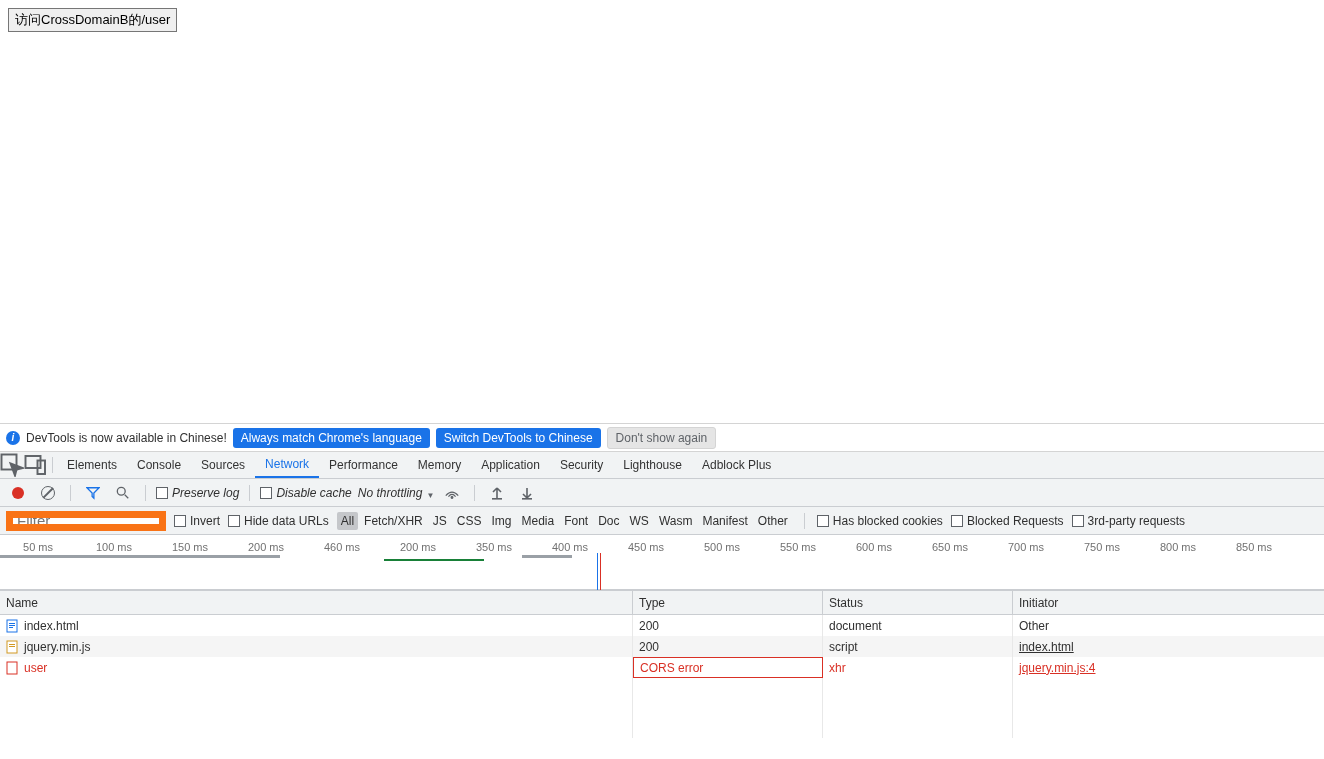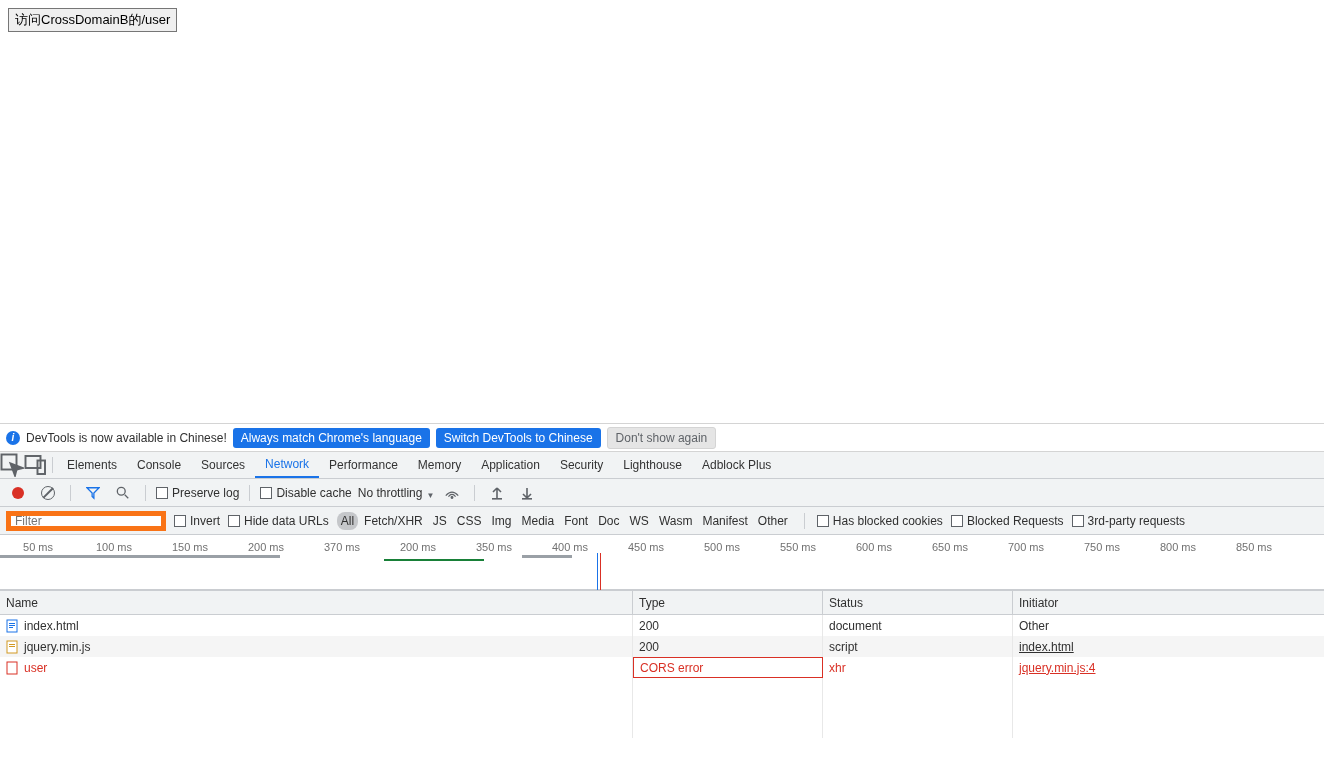--- a/index.html
+++ b/index.html
@@ -15,37 +15,37 @@
 .pill { padding: 3px 8px; border-radius: 3px; font-size: 12px; cursor: pointer; }
 .pill-primary { background: #1a73e8; color: #fff; }
 .pill-secondary { background: #e5e5e5; color: #5f6368; border: 1px solid #d4d4d4; }
 
 .tab-strip { display: flex; align-items: center; height: 27px; background: #f1f3f4; border-bottom: 1px solid #cacdd1; padding-left: 0; }
 .tool-icon { width: 24px; height: 26px; display: flex; align-items: center; justify-content: center; color: #5f6368; cursor: pointer; }
 .vsep { width: 1px; height: 16px; background: #cacdd1; margin: 0 4px; }
 .tab-item { padding: 0 10px; height: 26px; display: flex; align-items: center; color: #333; cursor: pointer; }
 .tab-item.active { color: #1a73e8; border-bottom: 2px solid #1a73e8; }
 
-.toolbar { display: flex; align-items: center; height: 28px; background: #f1f3f4; border-bottom: 1px solid #cacdd1; padding: 0 6px; gap: 6px; }
+.toolbar { display: flex; align-items: center; height: 28px; background: #f1f3f4; border-bottom: 1px solid #cacdd1; padding: 0 6px; gap: 6px; font-style: italic; }
 .record-dot { width: 12px; height: 12px; border-radius: 50%; background: #d93025; display: block; }
 .clear-icon { width:14px; height:14px; border: 1.5px solid #5f6368; border-radius:50%; position:relative; }
 .clear-icon::after { content:""; position:absolute; width:14px; height:1.5px; background:#5f6368; top:5px; left:-1px; transform:rotate(-45deg); }
 .funnel-icon svg { width:14px; height:14px; }
 .search-icon svg { width:14px; height:14px; }
 .checkbox-label { display:flex; align-items:center; gap:4px; color:#303030; }
 .checkbox-box { width:12px; height:12px; border:1px solid #5f6368; background:#fff; cursor:pointer; }
 .throttling { display:flex; align-items:flex-end; gap:4px; color:#303030; }
 .caret { font-size:8px; color:#5f6368; }
 .net-icon svg { width:16px; height:14px; }
 .arrow-icon svg { width:12px; height:14px; }
 
 .filterbar { display:flex; align-items:center; height:28px; background:#f1f3f4; border-bottom:1px solid #cacdd1; padding:0 6px; gap:8px; }
-.filter-input { width:160px; height:20px; border:5px solid #f97316; background:#fff; padding:0 4px; font-size:12px; }
+.filter-input { width:160px; height:20px; border:7px solid #f97316; background:#fff; padding:0 4px; font-size:15px; }
 .type-chip { padding:2px 4px; cursor:pointer; color:#303030; }
-.type-chip.active { background:#c5c7ca; border-radius:8px; }
+.type-chip.active { background:#c5c7ca; border-radius:2px; }
 
 .timeline { height:55px; border-bottom:1px solid #cacdd1; position:relative; background:#fff; }
 .tl-labels { display:flex; height:18px; align-items:flex-end; }
 .tl-label { flex:0 0 76px; text-align:center; font-size:11px; color:#717171; }
 .tl-track { position:relative; height:20px; }
 .tl-bar { position:absolute; height:3px; top:2px; }
 .tl-marker { position:absolute; width:0; top:0; height:37px; }
 
 .table-area { width:100%; background:#fff; }
 .thead-row { display:flex; height:25px; background:#f1f3f4; border-top:1px solid #cacdd1; border-bottom:1px solid #cacdd1; }
@@ -204,21 +204,21 @@
         <span>3rd-party requests</span>
       </label>
   </div>
 
   <div class="timeline">
     <div class="tl-labels" id="tl-labels-mount">
         <span class="tl-label">50 ms</span>
         <span class="tl-label">100 ms</span>
         <span class="tl-label">150 ms</span>
         <span class="tl-label">200 ms</span>
-        <span class="tl-label">370 ms</span>
+        <span class="tl-label">460 ms</span>
         <span class="tl-label">200 ms</span>
         <span class="tl-label">350 ms</span>
         <span class="tl-label">400 ms</span>
         <span class="tl-label">450 ms</span>
         <span class="tl-label">500 ms</span>
         <span class="tl-label">550 ms</span>
         <span class="tl-label">600 ms</span>
         <span class="tl-label">650 ms</span>
         <span class="tl-label">700 ms</span>
         <span class="tl-label">750 ms</span>

